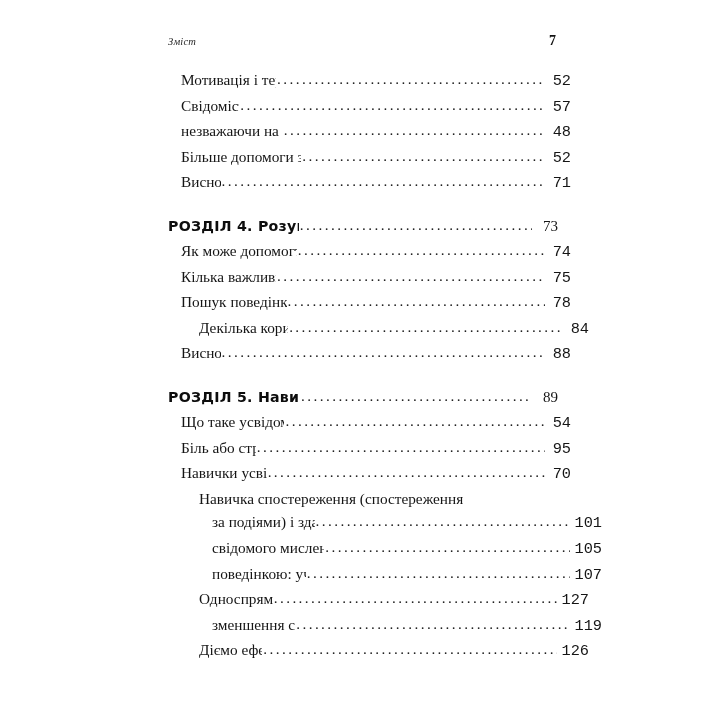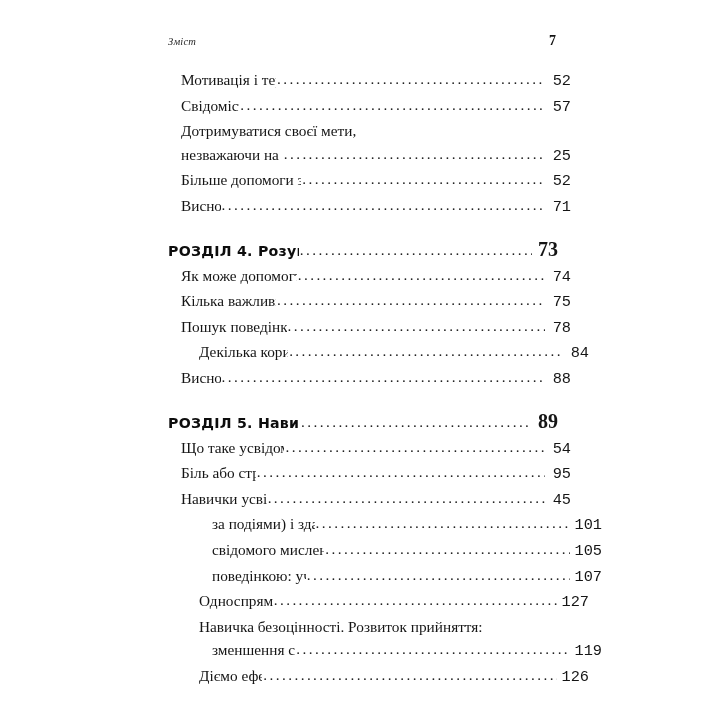--- a/index.html
+++ b/index.html
@@ -117,22 +117,22 @@
     line-height: 25px;
     font-weight: bold;
   }
   .entry.chapter .leader {
     font-family: "Liberation Serif", "DejaVu Serif", serif;
     font-weight: normal;
     font-size: 15.3px;
   }
   .entry.chapter .folio {
     font-family: "Liberation Serif", "DejaVu Serif", serif;
-    font-weight: bold;
-    font-size: 20px;
+    font-weight: normal;
+    font-size: 15px;
   }
 </style>
 </head>
 <body>
 
 <div class="page">
 
   <div class="running-head">
     <span class="rh-title">Зміст</span>
     <span class="rh-folio">7</span>
@@ -143,27 +143,24 @@
         <div class="entry lvl-1">
           <span class="label">Мотивація і терапія Моріти.</span>
           <span class="leader"></span>
           <span class="folio">52</span>
         </div>
         <div class="entry lvl-1">
           <span class="label">Свідомість Еда </span>
           <span class="leader"></span>
           <span class="folio">57</span>
         </div>
-        <div class="entry lvl-1 cont-first">
-          <span class="label">Дотримуватися своєї мети,</span>
-        </div>
         <div class="entry lvl-1-cont">
           <span class="label">незважаючи на свідомість Еда.</span>
           <span class="leader"></span>
-          <span class="folio">25</span>
+          <span class="folio">48</span>
         </div>
         <div class="entry lvl-1">
           <span class="label">Більше допомоги з мотивацією: найкан </span>
           <span class="leader"></span>
           <span class="folio">52</span>
         </div>
         <div class="entry lvl-1">
           <span class="label">Висновок</span>
           <span class="leader"></span>
           <span class="folio">71</span>
@@ -213,21 +210,24 @@
           <span class="folio">54</span>
         </div>
         <div class="entry lvl-1">
           <span class="label">Біль або страждання </span>
           <span class="leader"></span>
           <span class="folio">95</span>
         </div>
         <div class="entry lvl-1">
           <span class="label">Навички усвідомленості</span>
           <span class="leader"></span>
-          <span class="folio">45</span>
+          <span class="folio">70</span>
+        </div>
+        <div class="entry lvl-2 cont-first">
+          <span class="label">Навичка спостереження (спостереження</span>
         </div>
         <div class="entry lvl-2-cont">
           <span class="label">за подіями) і здатність помічати </span>
           <span class="leader"></span>
           <span class="folio">101</span>
         </div>
         <div class="entry lvl-2-cont">
           <span class="label">свідомого мислення: фіксація подій.</span>
           <span class="leader"></span>
           <span class="folio">105</span>
@@ -235,23 +235,20 @@
         <div class="entry lvl-2-cont">
           <span class="label">поведінкою: участь у подіях </span>
           <span class="leader"></span>
           <span class="folio">107</span>
         </div>
         <div class="entry lvl-2 tight">
           <span class="label">Односпрямованість.</span>
           <span class="leader"></span>
           <span class="folio">127</span>
         </div>
-        <div class="entry lvl-2 cont-first">
-          <span class="label">Навичка безоцінності. Розвиток прийняття:</span>
-        </div>
         <div class="entry lvl-2-cont">
           <span class="label">зменшення страждання.</span>
           <span class="leader"></span>
           <span class="folio">119</span>
         </div>
         <div class="entry lvl-2">
           <span class="label">Діємо ефективно</span>
           <span class="leader"></span>
           <span class="folio">126</span>
         </div>

